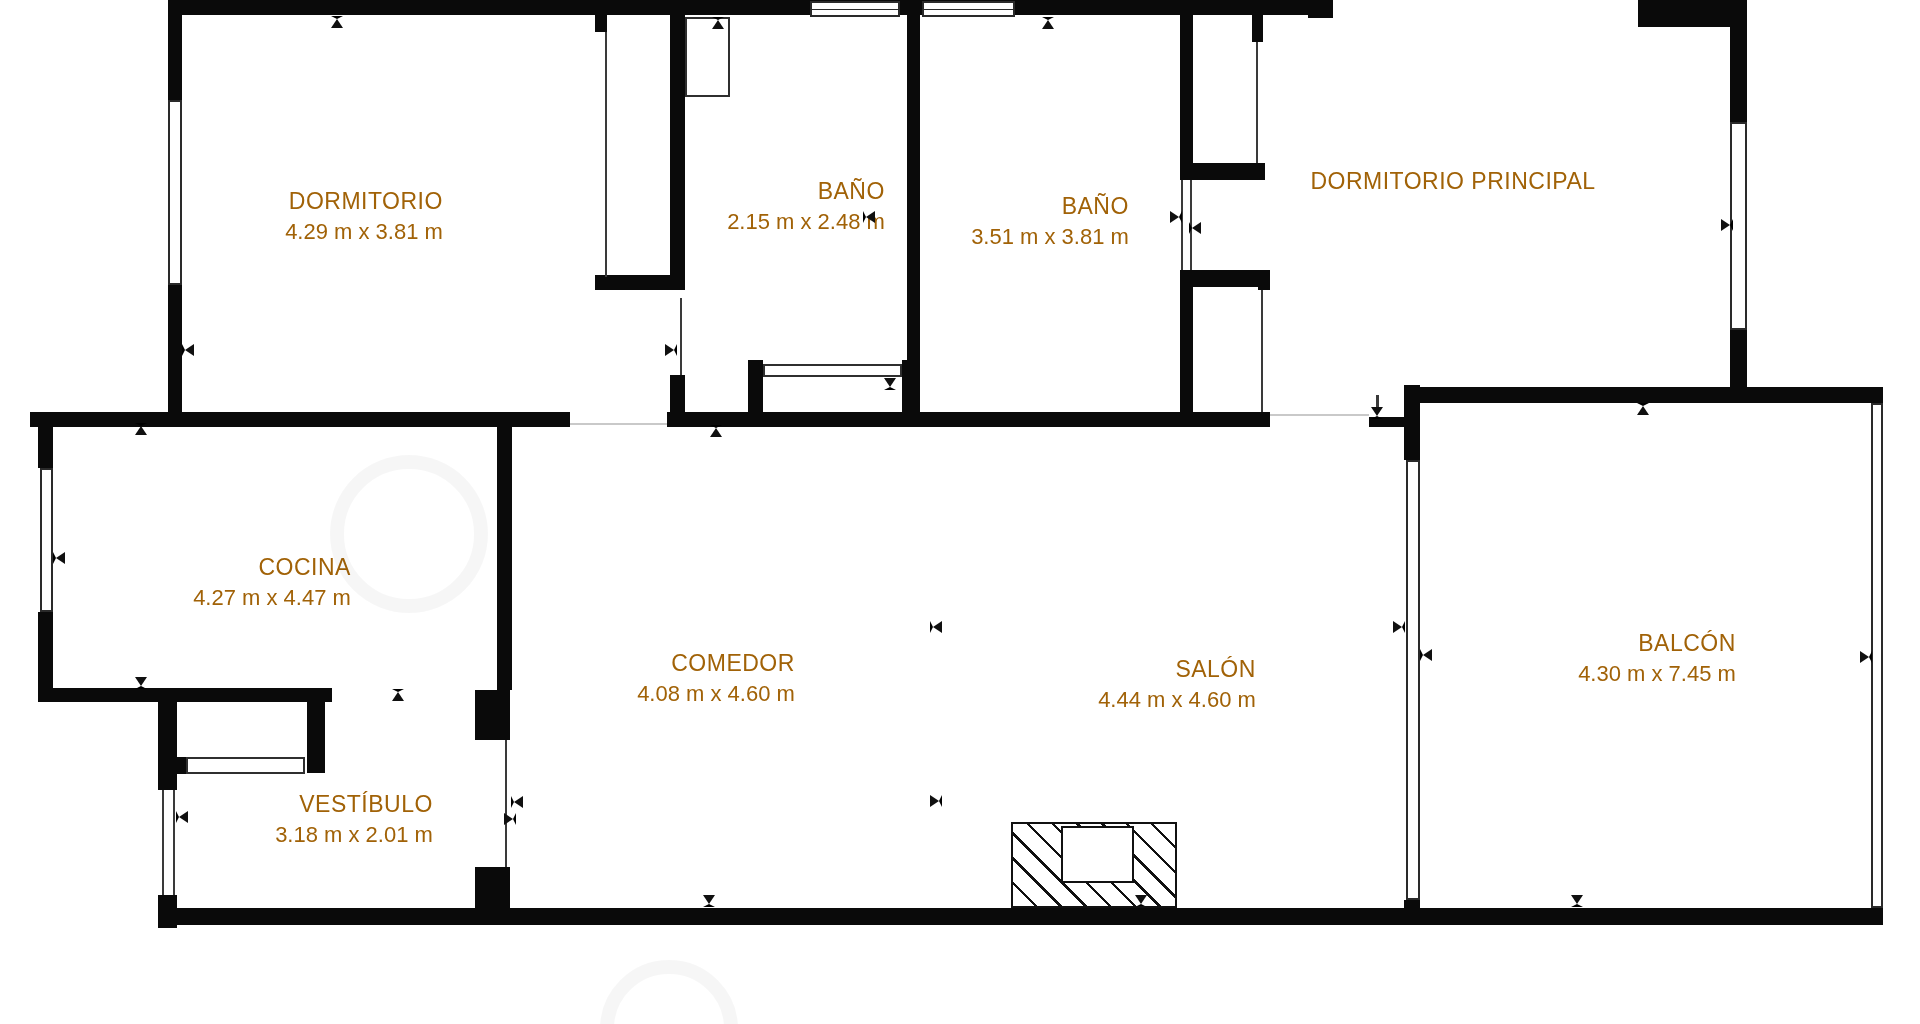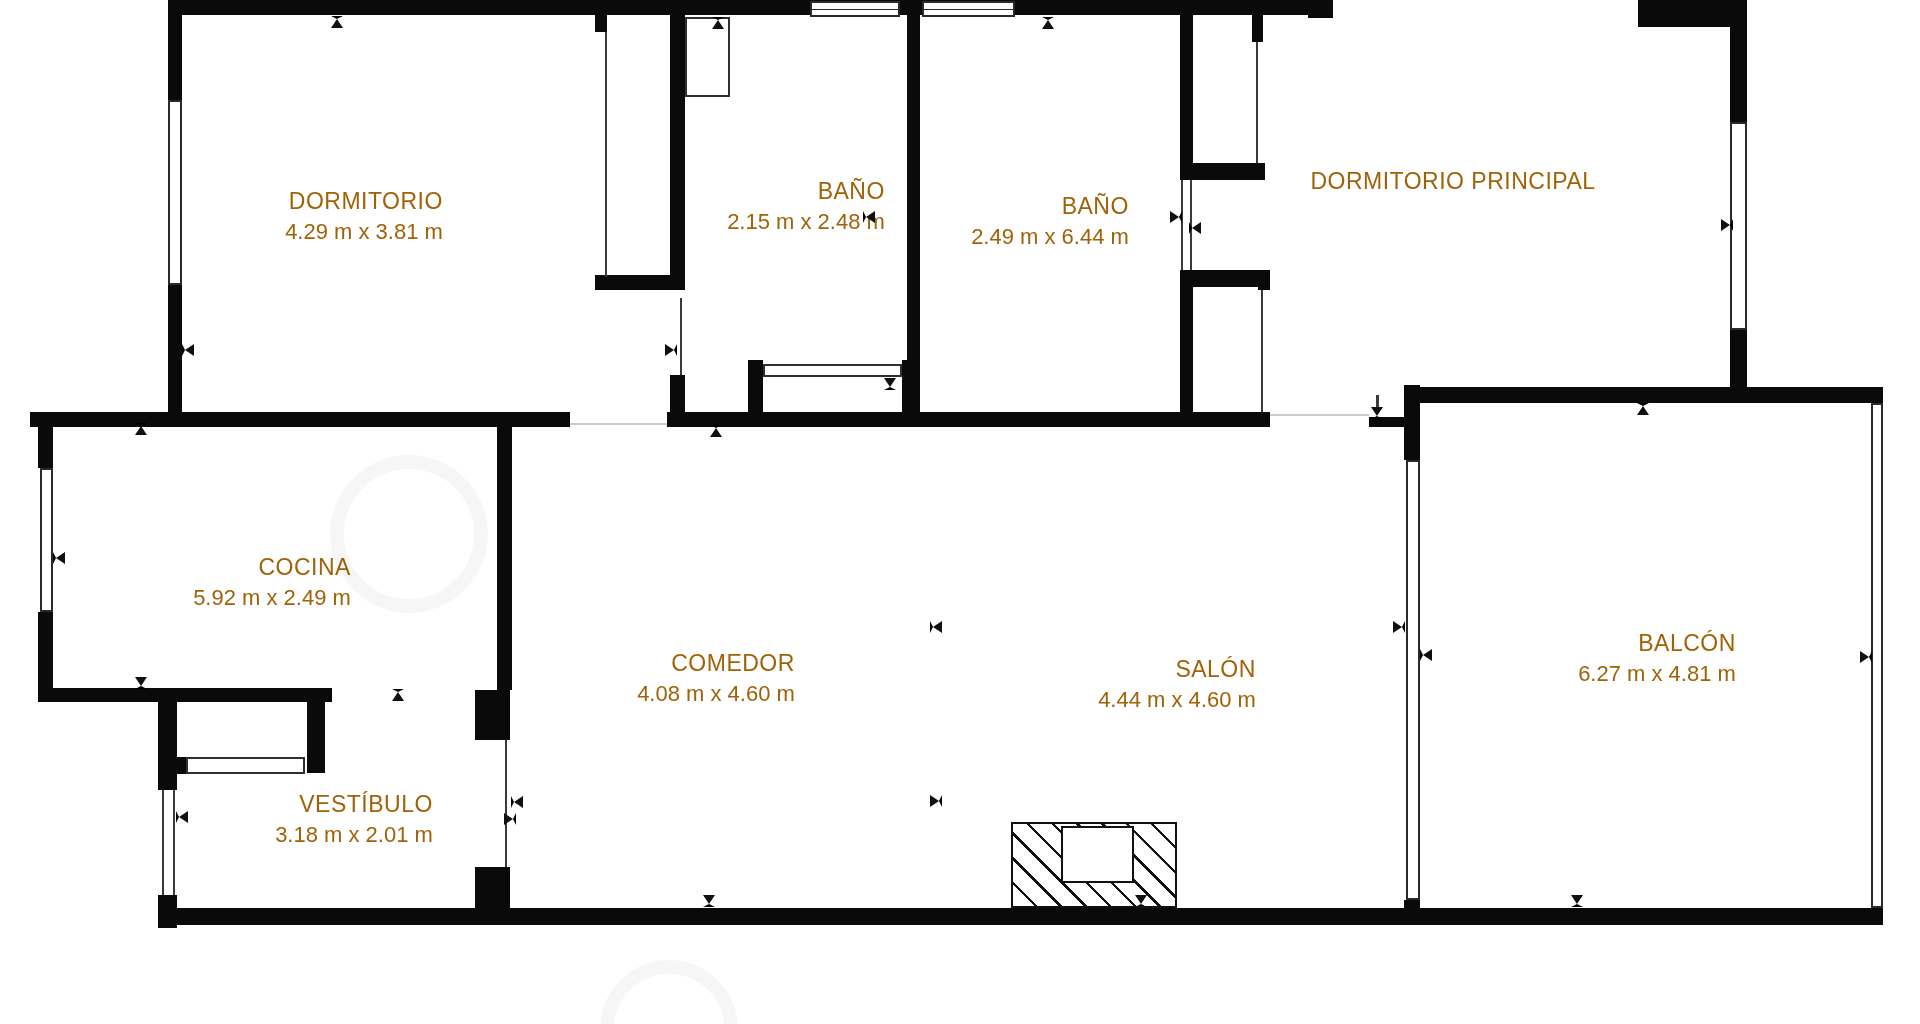--- a/index.html
+++ b/index.html
@@ -31,40 +31,40 @@
   <div class="room-label" style="left: 364px; top: 216px;">
     <span class="rname">DORMITORIO</span>
     <span class="rdims">4.29 m x 3.81 m</span>
   </div>
   <div class="room-label" style="left: 806px; top: 206px;">
     <span class="rname">BAÑO</span>
     <span class="rdims">2.15 m x 2.48 m</span>
   </div>
   <div class="room-label" style="left: 1050px; top: 221px;">
     <span class="rname">BAÑO</span>
-    <span class="rdims">2.49 m x 6.44 m</span>
+    <span class="rdims">3.51 m x 3.81 m</span>
   </div>
   <div class="room-label" style="left: 1453px; top: 181px;">
     <span class="rname">DORMITORIO PRINCIPAL</span>
   </div>
   <div class="room-label" style="left: 272px; top: 582px;">
     <span class="rname">COCINA</span>
-    <span class="rdims">5.92 m x 2.49 m</span>
+    <span class="rdims">4.27 m x 4.47 m</span>
   </div>
   <div class="room-label" style="left: 716px; top: 678px;">
     <span class="rname">COMEDOR</span>
     <span class="rdims">4.08 m x 4.60 m</span>
   </div>
   <div class="room-label" style="left: 1177px; top: 684px;">
     <span class="rname">SALÓN</span>
     <span class="rdims">4.44 m x 4.60 m</span>
   </div>
   <div class="room-label" style="left: 1657px; top: 658px;">
     <span class="rname">BALCÓN</span>
-    <span class="rdims">6.27 m x 4.81 m</span>
+    <span class="rdims">4.30 m x 7.45 m</span>
   </div>
   <div class="room-label" style="left: 354px; top: 819px;">
     <span class="rname">VESTÍBULO</span>
     <span class="rdims">3.18 m x 2.01 m</span>
   </div>
 
   <div class="wm" style="left:600px;top:960px;width:110px;height:110px;"></div>
   <div class="wm" style="left:330px;top:455px;width:130px;height:130px;"></div>
 <div class="wall" style="left: 168px; top: 0px; width: 1165px; height: 15px;"></div>
     <div class="wall" style="left: 1308px; top: 0px; width: 25px; height: 18px;"></div>

